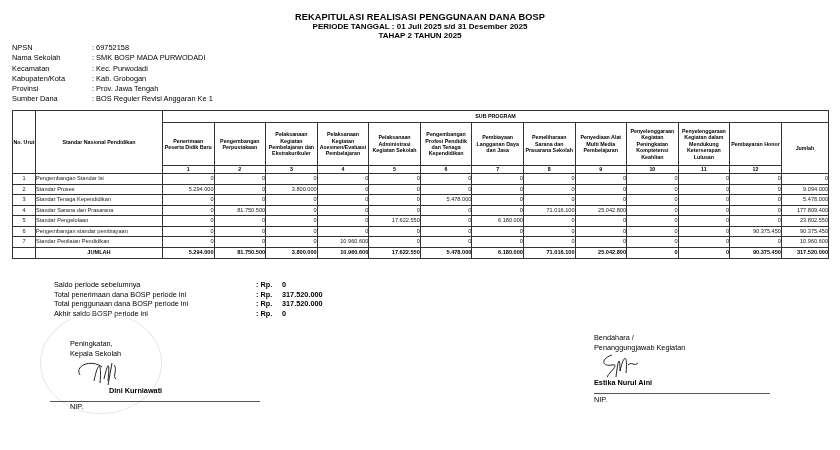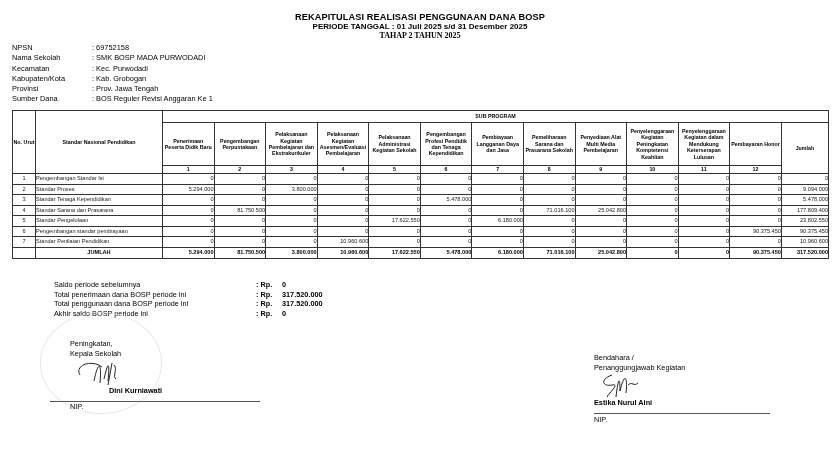--- a/index.html
+++ b/index.html
@@ -1,21 +1,21 @@
 <!DOCTYPE html>
 <html><head>
 <meta charset="utf-8">
 <style>
   html, body { margin:0; padding:0; background:#ffffff; }
   body { width:840px; height:450px; position:relative; overflow:hidden;
          font-family:"Liberation Sans", "DejaVu Sans", sans-serif; color:#000; }
   .title { position:absolute; left:0; width:840px; text-align:center; font-weight:bold; }
   .t1 { top:12px; font-size:9.2px; letter-spacing:0.1px; }
   .t2 { top:22px; font-size:8px; }
-  .t3 { top:31px; font-size:8px;font-family:Liberation Serif, serif; }
+  .t3 { top:31px; font-size:8px; }
 
   .info { position:absolute; left:12px; top:43px; font-size:7.4px; line-height:10.3px; }
   .info .row { display:flex; }
   .info .k { width:80px; }
   .info .v { }
 
   table.rekap { position:absolute; left:12px; top:110px; border-collapse:collapse;
                 table-layout:fixed; width:817px; font-size:6px; }
   table.rekap td, table.rekap th { border:1px solid #333; padding:0; }
   table.rekap th { font-weight:bold; font-size:5.3px; line-height:6.4px; text-align:center; vertical-align:middle; }
@@ -299,21 +299,21 @@
 <div class="sig" style="left:70px; top:339px;">
   <div>Peningkatan,</div>
   <div>Kepala Sekolah</div>
   <svg class="signature" style="left:2px; top:18px;" width="60" height="30">
     <path d="M8 18 C2 8, 20 2, 30 10 M22 24 C26 4, 30 4, 28 26 M32 22 C36 4, 38 4, 36 24 M40 6 L36 28 M42 8 C46 12, 40 20, 44 22" stroke="#222" stroke-width="1" fill="none"></path>
   </svg>
   <div class="name" style="margin-top:28px;padding-left:39px;">Dini Kurniawati</div>
   <div class="line" style="width:190px; margin-top:5px; margin-left:-20px; padding-left:20px;">NIP.</div>
 </div>
 
-<div class="sig" style="left:594px; top:333px;margin-top:20px;">
+<div class="sig" style="left:594px; top:333px;">
   <div>Bendahara /</div>
   <div>Penanggungjawab Kegiatan</div>
   <svg class="signature" style="left:4px; top:18px;" width="60" height="28">
     <path d="M14 4 C2 8, 4 16, 14 14 C24 12, 6 26, 10 26 M18 26 C20 8, 22 4, 22 20 C26 2, 30 4, 28 22 M30 14 C34 10, 36 16, 40 12" stroke="#222" stroke-width="1" fill="none"></path>
   </svg>
   <div class="name" style="margin-top:26px;">Estika Nurul Aini</div>
   <div class="line" style="width:176px; margin-top:5px; padding-top:1px;">NIP.</div>
 </div>
 
 </body></html>

